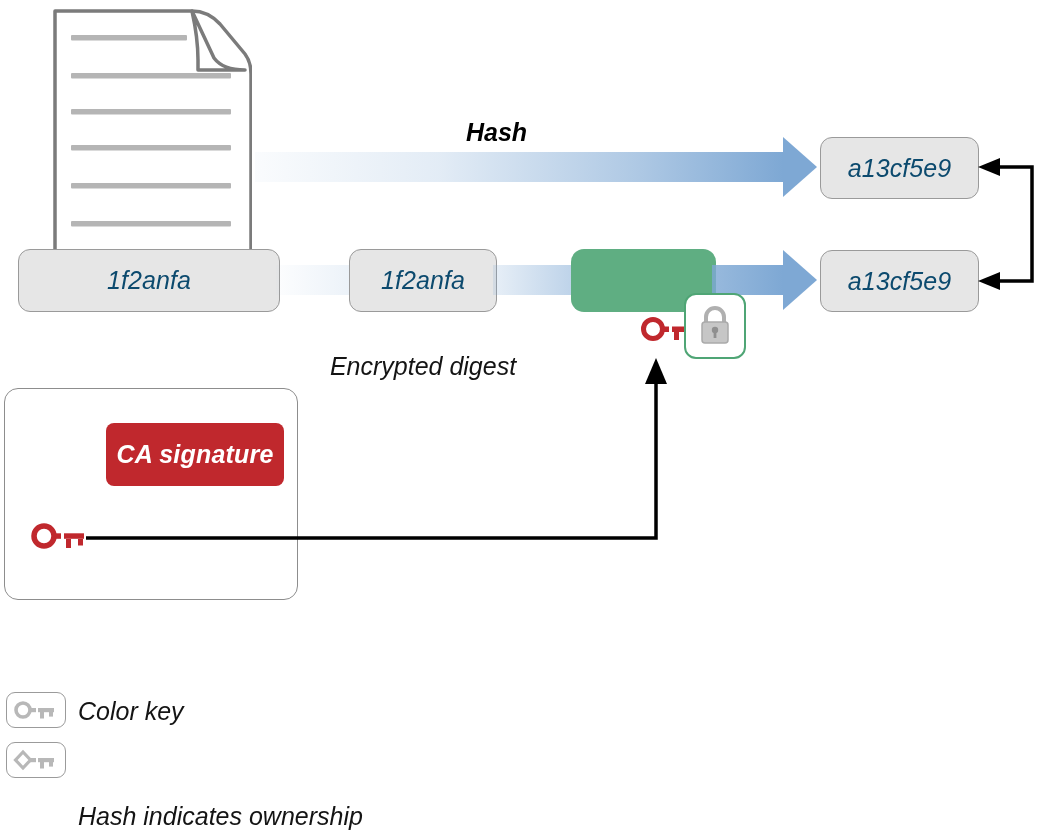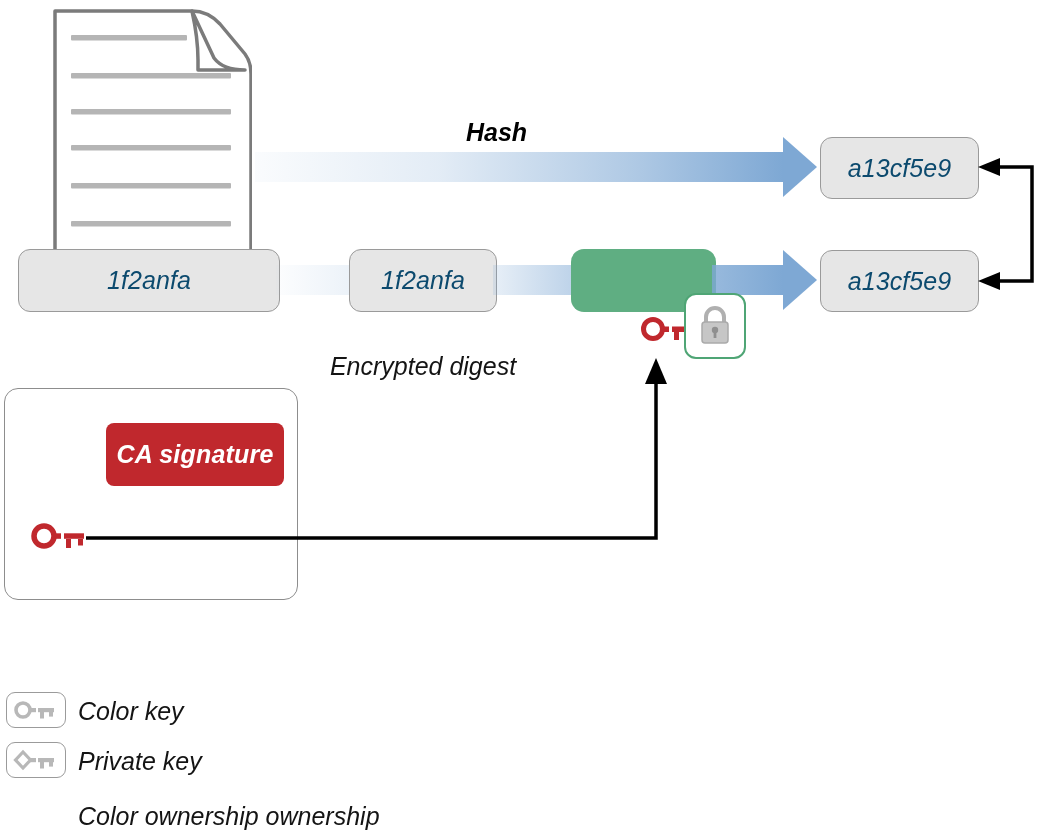--- a/index.html
+++ b/index.html
@@ -245,21 +245,18 @@
 
   <div class="abs legend-chip" style="left:6px; top:742px;">
     <svg width="46" height="24" viewBox="0 0 46 24" xmlns="http://www.w3.org/2000/svg">
       <polygon points="10,4 17.5,12 10,20 2.5,12" fill="none" stroke="#b8b8b8" stroke-width="3.2"></polygon>
       <rect x="17" y="10" width="6" height="4.2" fill="#b8b8b8"></rect>
       <rect x="25" y="10" width="16" height="4.2" fill="#b8b8b8"></rect>
       <rect x="27" y="14" width="4" height="6.5" fill="#b8b8b8"></rect>
       <rect x="36" y="14" width="4" height="4.6" fill="#b8b8b8"></rect>
     </svg>
   </div>
-  <div class="abs legend-text" style="left:78px; top:747px;">
-    <span>Private key</span>
-  </div>
 
   <div class="abs" id="legend-note">
-    <span>Color ownership ownership</span>
+    <span>Hash indicates ownership</span>
   </div>
 
 </div>
 
 </body></html>

